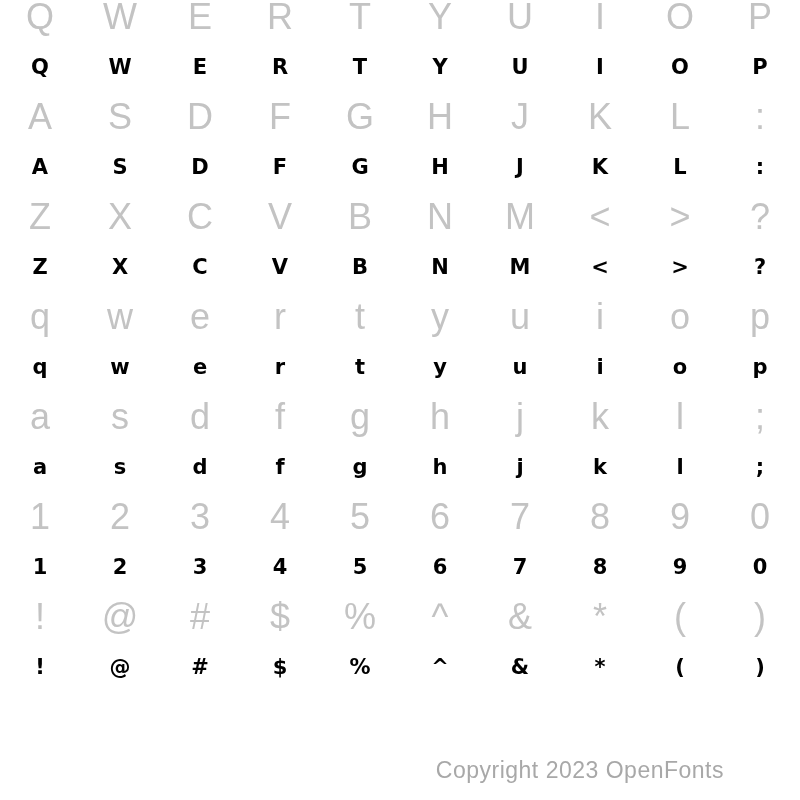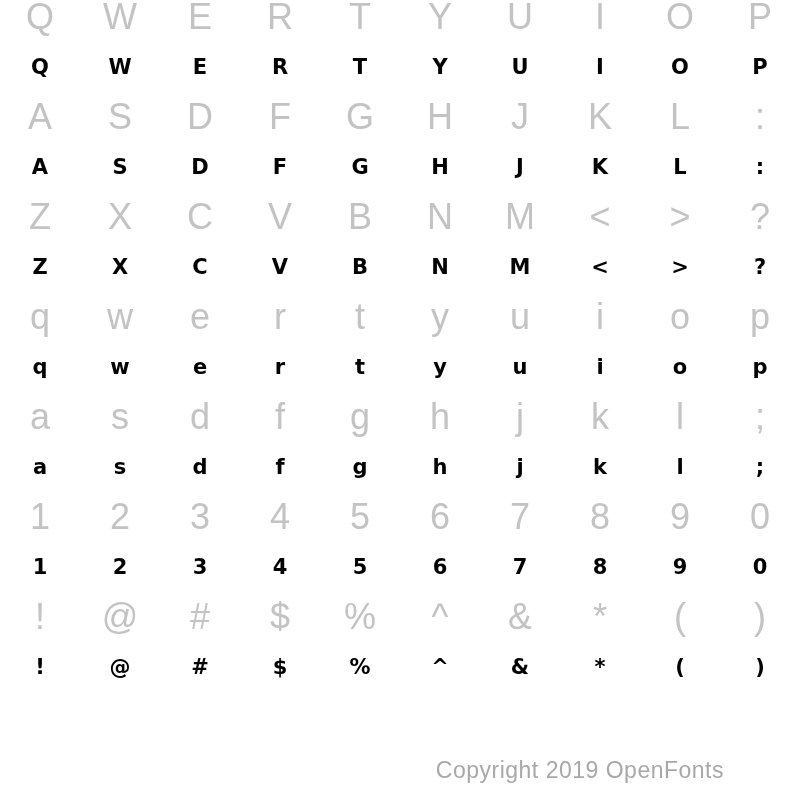--- a/index.html
+++ b/index.html
@@ -220,13 +220,13 @@
       <span class="glyph-cell">$</span>
       <span class="glyph-cell">%</span>
       <span class="glyph-cell">^</span>
       <span class="glyph-cell">&amp;</span>
       <span class="glyph-cell">*</span>
       <span class="glyph-cell">(</span>
       <span class="glyph-cell">)</span>
     </div>
   </main>
 
-<div class="copyright">Copyright 2019 OpenFonts</div>
+<div class="copyright">Copyright 2023 OpenFonts</div>
 
 </body></html>

